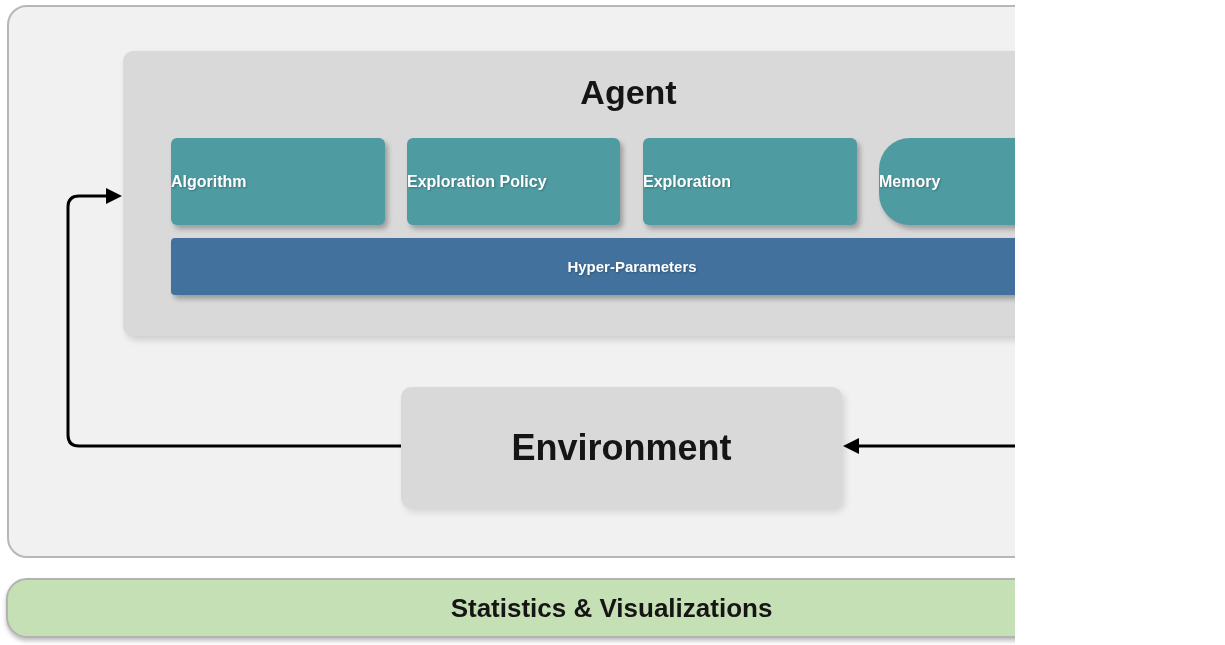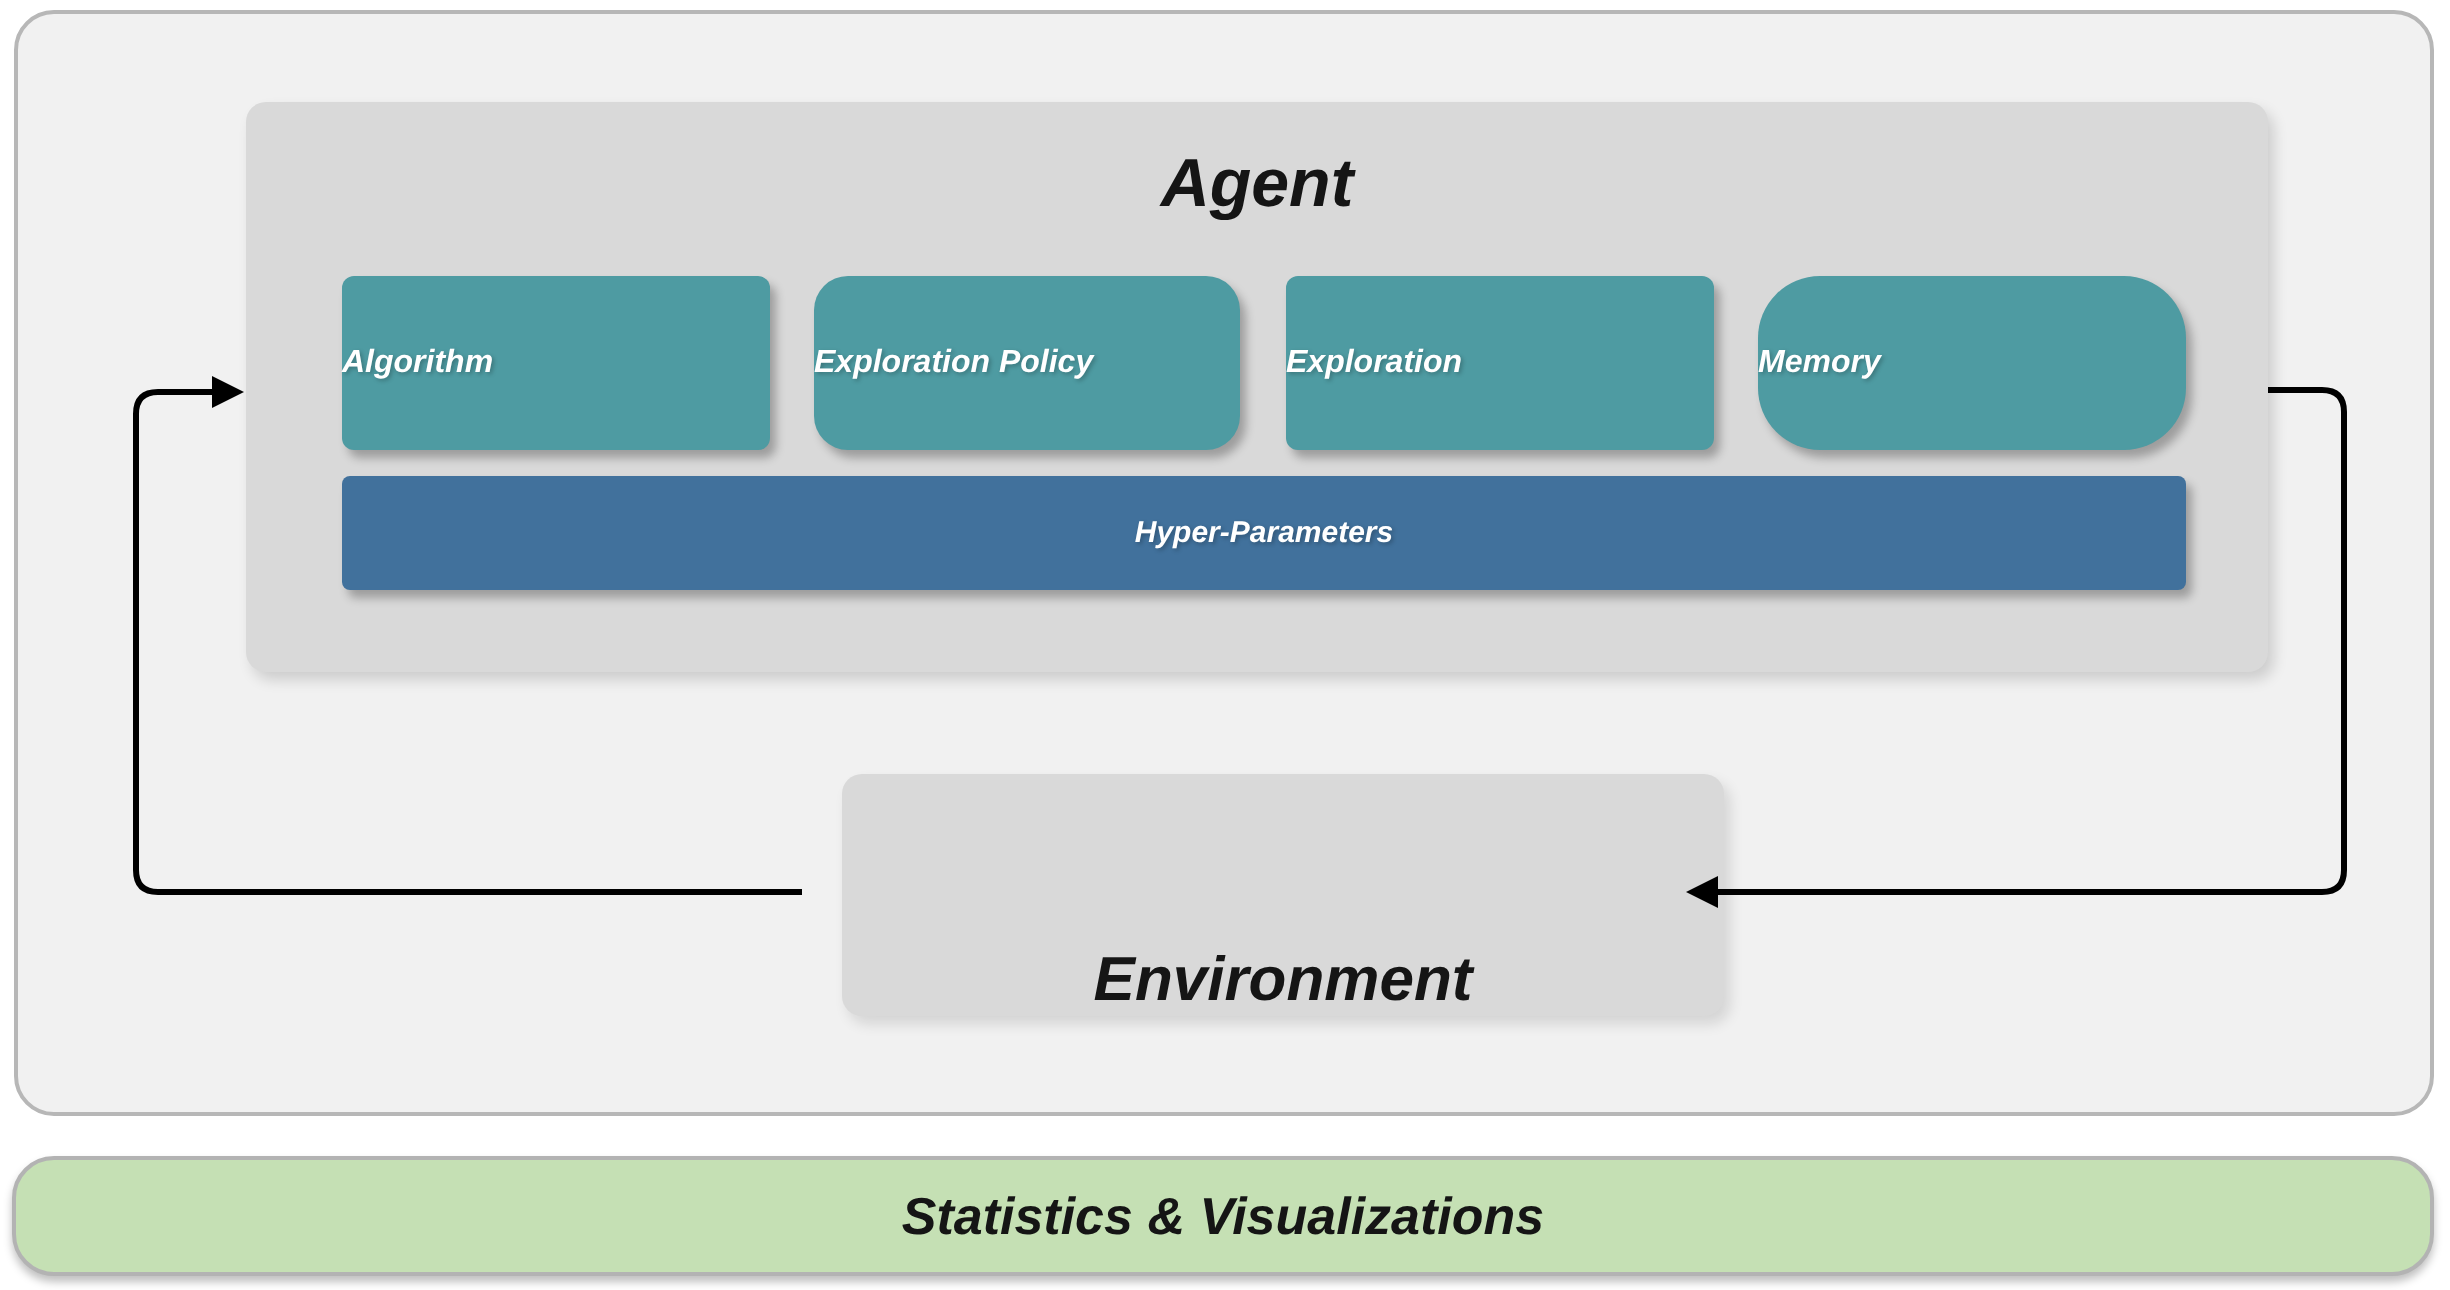--- a/index.html
+++ b/index.html
@@ -11,24 +11,23 @@
     --footer-green:#C5E0B4;
     --footer-border:#B3B3B3;
     --arrow-black:#000000;
     --text-dark:#151515;
   }
   *{margin:0;padding:0;box-sizing:border-box;}
   html,body{background:#FFFFFF;}
   body{font-family:"Liberation Sans", sans-serif;}
   .stage{
     position:relative;
-    width:1225px;height:645px;
+    width:1015px;height:645px;
     background:#FFFFFF;
     overflow:hidden;
-    font-style:italic;
   }
   .outer-panel{
     position:absolute;left:7px;top:5px;
     width:1210px;height:553px;
     background:var(--outer-gray);
     border:2px solid var(--outer-border);
     border-radius:20px;
   }
   .agent-box{
     position:absolute;left:123px;top:51px;
@@ -45,41 +44,41 @@
   .module-box{
     position:absolute;top:87px;height:87px;
     background:var(--module-teal);
     border-radius:6px;
     box-shadow:3px 4px 5px rgba(0,0,0,0.28);
     display:flex;align-items:center;justify-content:flex-start;
     color:#FFFFFF;font-size:16px;font-weight:700;
     text-shadow:1px 1px 2px rgba(0,0,0,0.25);
   }
   .module-algorithm{left:48px;width:214px;}
-  .module-exploration{left:284px;width:213px;border-radius:17px;}
+  .module-exploration{left:284px;width:213px;}
   .module-architecture{left:520px;width:214px;}
   .module-memory{left:756px;width:214px;border-radius:31px;}
   .hyper-bar{
     position:absolute;left:48px;top:187px;
     width:922px;height:57px;
     background:var(--hyper-blue);
     border-radius:4px;
     box-shadow:3px 4px 5px rgba(0,0,0,0.28);
     display:flex;align-items:center;justify-content:center;
     color:#FFFFFF;font-size:15px;font-weight:700;
     text-shadow:1px 1px 2px rgba(0,0,0,0.25);
   }
   .environment-box{
     position:absolute;left:401px;top:387px;
     width:441px;height:121px;
     background:var(--panel-gray);
     border-radius:10px;
     box-shadow:3px 4px 7px rgba(0,0,0,0.12);
-    display:flex;align-items:flex-end;justify-content:center;
-    font-size:31px;font-weight:700;color:var(--text-dark);margin-left:20px;
+    display:flex;align-items:center;justify-content:center;
+    font-size:36px;font-weight:700;color:var(--text-dark);
   }
   .footer-bar{
     position:absolute;left:6px;top:578px;
     width:1211px;height:60px;
     background:var(--footer-green);
     border:2px solid var(--footer-border);
     border-radius:21px;
     box-shadow:0 3px 4px rgba(0,0,0,0.25);
     display:flex;align-items:center;justify-content:center;
     font-size:26px;font-weight:700;color:var(--text-dark);

